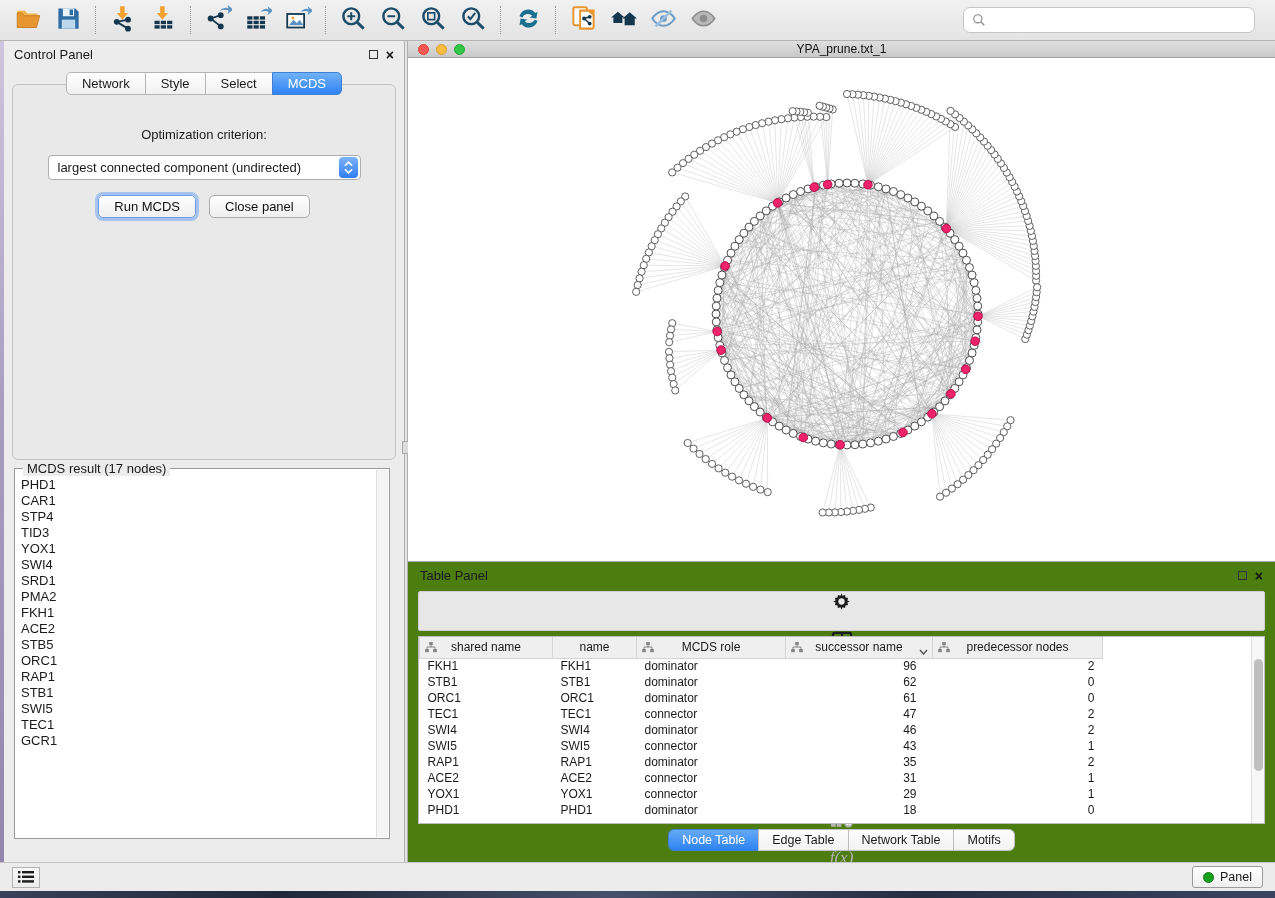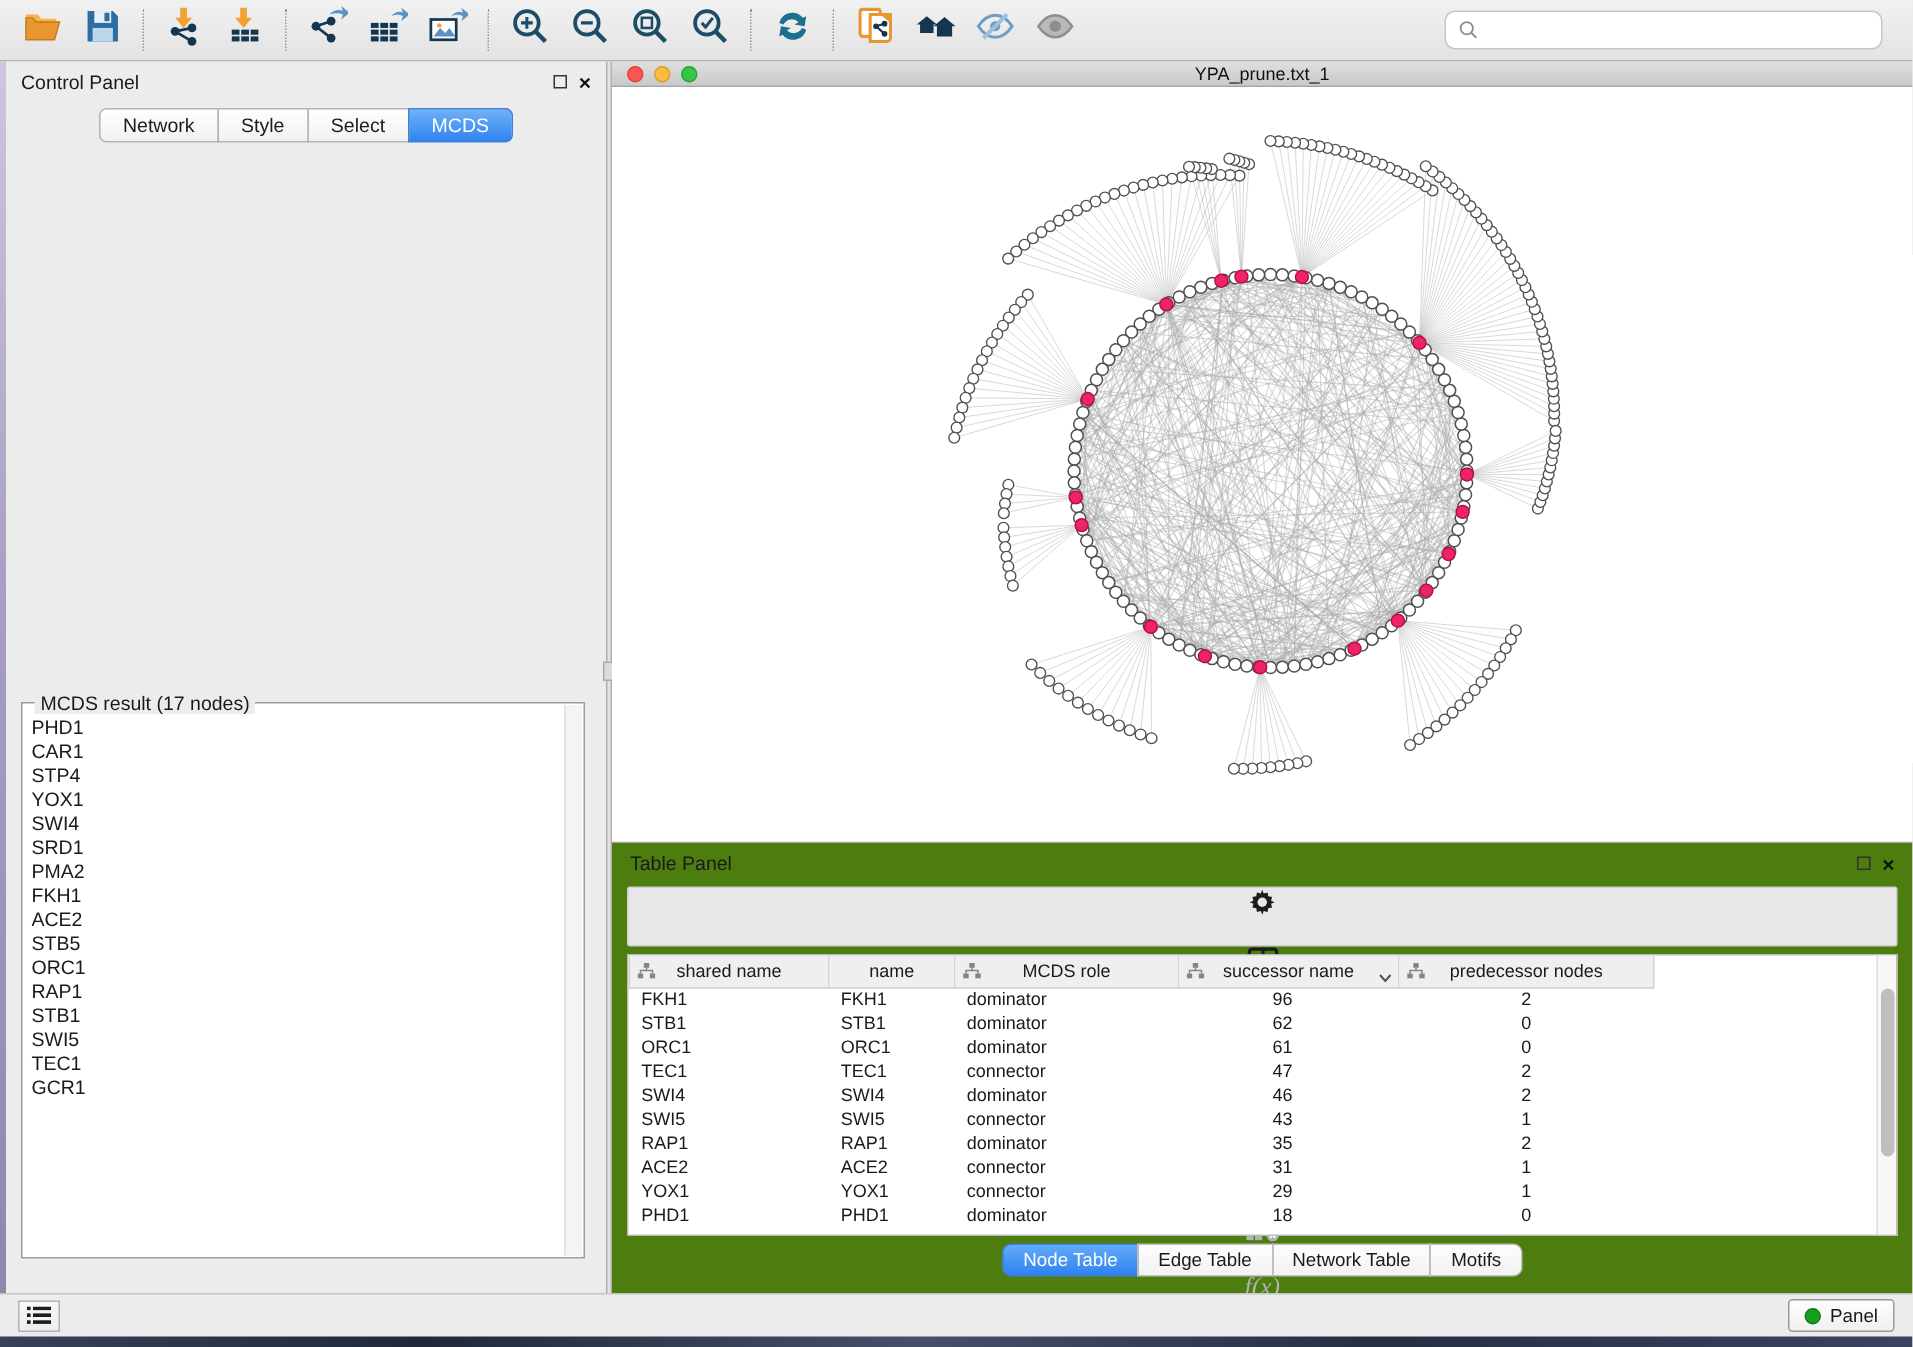--- a/index.html
+++ b/index.html
@@ -78,21 +78,21 @@
   .fx-label { font-family:"Liberation Serif", serif; font-style:italic; font-size:17px; color:#b2b2b2; }
   .grid-wrap { margin:5px 10px 0; background:#fff; border:1px solid #bdbdbd; position:relative; height:188px; overflow:hidden; }
   .vscroll { position:absolute; top:0; bottom:0; right:0; width:13px; background:#f7f7f7; border-left:1px solid #ddd; }
   .vscroll .thumb { position:absolute; top:22px; left:2px; width:9px; height:112px; background:#bfbfbf; border-radius:5px; }
   table.grid { border-collapse:collapse; table-layout:fixed; width:978px; font-size:12px; }
   table.grid th { height:21px; background:#efefef; border:1px solid #d4d4d4; border-top:none; font-weight:400;
     font-size:12px; position:relative; text-align:center; padding:0 14px; white-space:nowrap; overflow:hidden; }
   table.grid th .hicon { position:absolute; left:5px; top:5px; }
   table.grid th .sort { position:absolute; right:4px; top:7px; }
   table.grid td { height:16px; padding:0 8px; white-space:nowrap; overflow:hidden; }
-  td.num { text-align:center; }
+  td.num { text-align:right; }
   .tp-tabs { margin-top:5px; display:flex; justify-content:center; }
   .tp-tab { padding:3px 13px; font-size:12.5px; background:linear-gradient(#fdfdfd,#f2f2f2);
     border:1px solid #bfbfbf; margin-left:-1px; }
   .tp-tab:first-child { border-radius:6px 0 0 6px; margin-left:0; }
   .tp-tab:last-child { border-radius:0 6px 6px 0; }
   .tp-tab.active { background:linear-gradient(#65aaf8,#2e82f1); border-color:#3f7fd8; color:#fff; }
 
   
   .statusbar { position:absolute; left:0; right:0; bottom:7px; height:29px; background:#ececec;
     border-top:1px solid #c4c4c4; display:flex; align-items:center; padding:0 12px; }
@@ -267,27 +267,46 @@
           <span class="float-btn"></span>
           <span class="close-btn">×</span>
         </span>
       </div>
       <div class="cp-tabs">
         <span class="tab">Network</span>
         <span class="tab">Style</span>
         <span class="tab">Select</span>
         <span class="tab active">MCDS</span>
       </div>
+      <div class="cp-body">
+        <div class="opt-label">Optimization criterion:</div>
+        <div class="dropdown">
+          <span class="val">largest connected component (undirected)</span>
+          <span class="dd-stepper">
+            <svg viewBox="0 0 10 6">
+                <path d="M1 5l4-4 4 4" fill="none" stroke="#fff" stroke-width="1.8"></path>
+              </svg>
+            <svg viewBox="0 0 10 6">
+                <path d="M1 1l4 4 4-4" fill="none" stroke="#fff" stroke-width="1.8"></path>
+              </svg>
+          </span>
+        </div>
+        <div class="btn-row">
+          <button class="pushbtn focused">Run MCDS</button>
+          <button class="pushbtn">Close panel</button>
+        </div>
+      </div>
       <div class="mcds-fieldset">
         <span class="mcds-legend">MCDS result (17 nodes)</span>
         <div class="mcds-list">
 
         <div>PHD1</div>
             <div>CAR1</div>
             <div>STP4</div>
+            <div>TID3</div>
             <div>YOX1</div>
             <div>SWI4</div>
             <div>SRD1</div>
             <div>PMA2</div>
             <div>FKH1</div>
             <div>ACE2</div>
             <div>STB5</div>
             <div>ORC1</div>
             <div>RAP1</div>
             <div>STB1</div>

